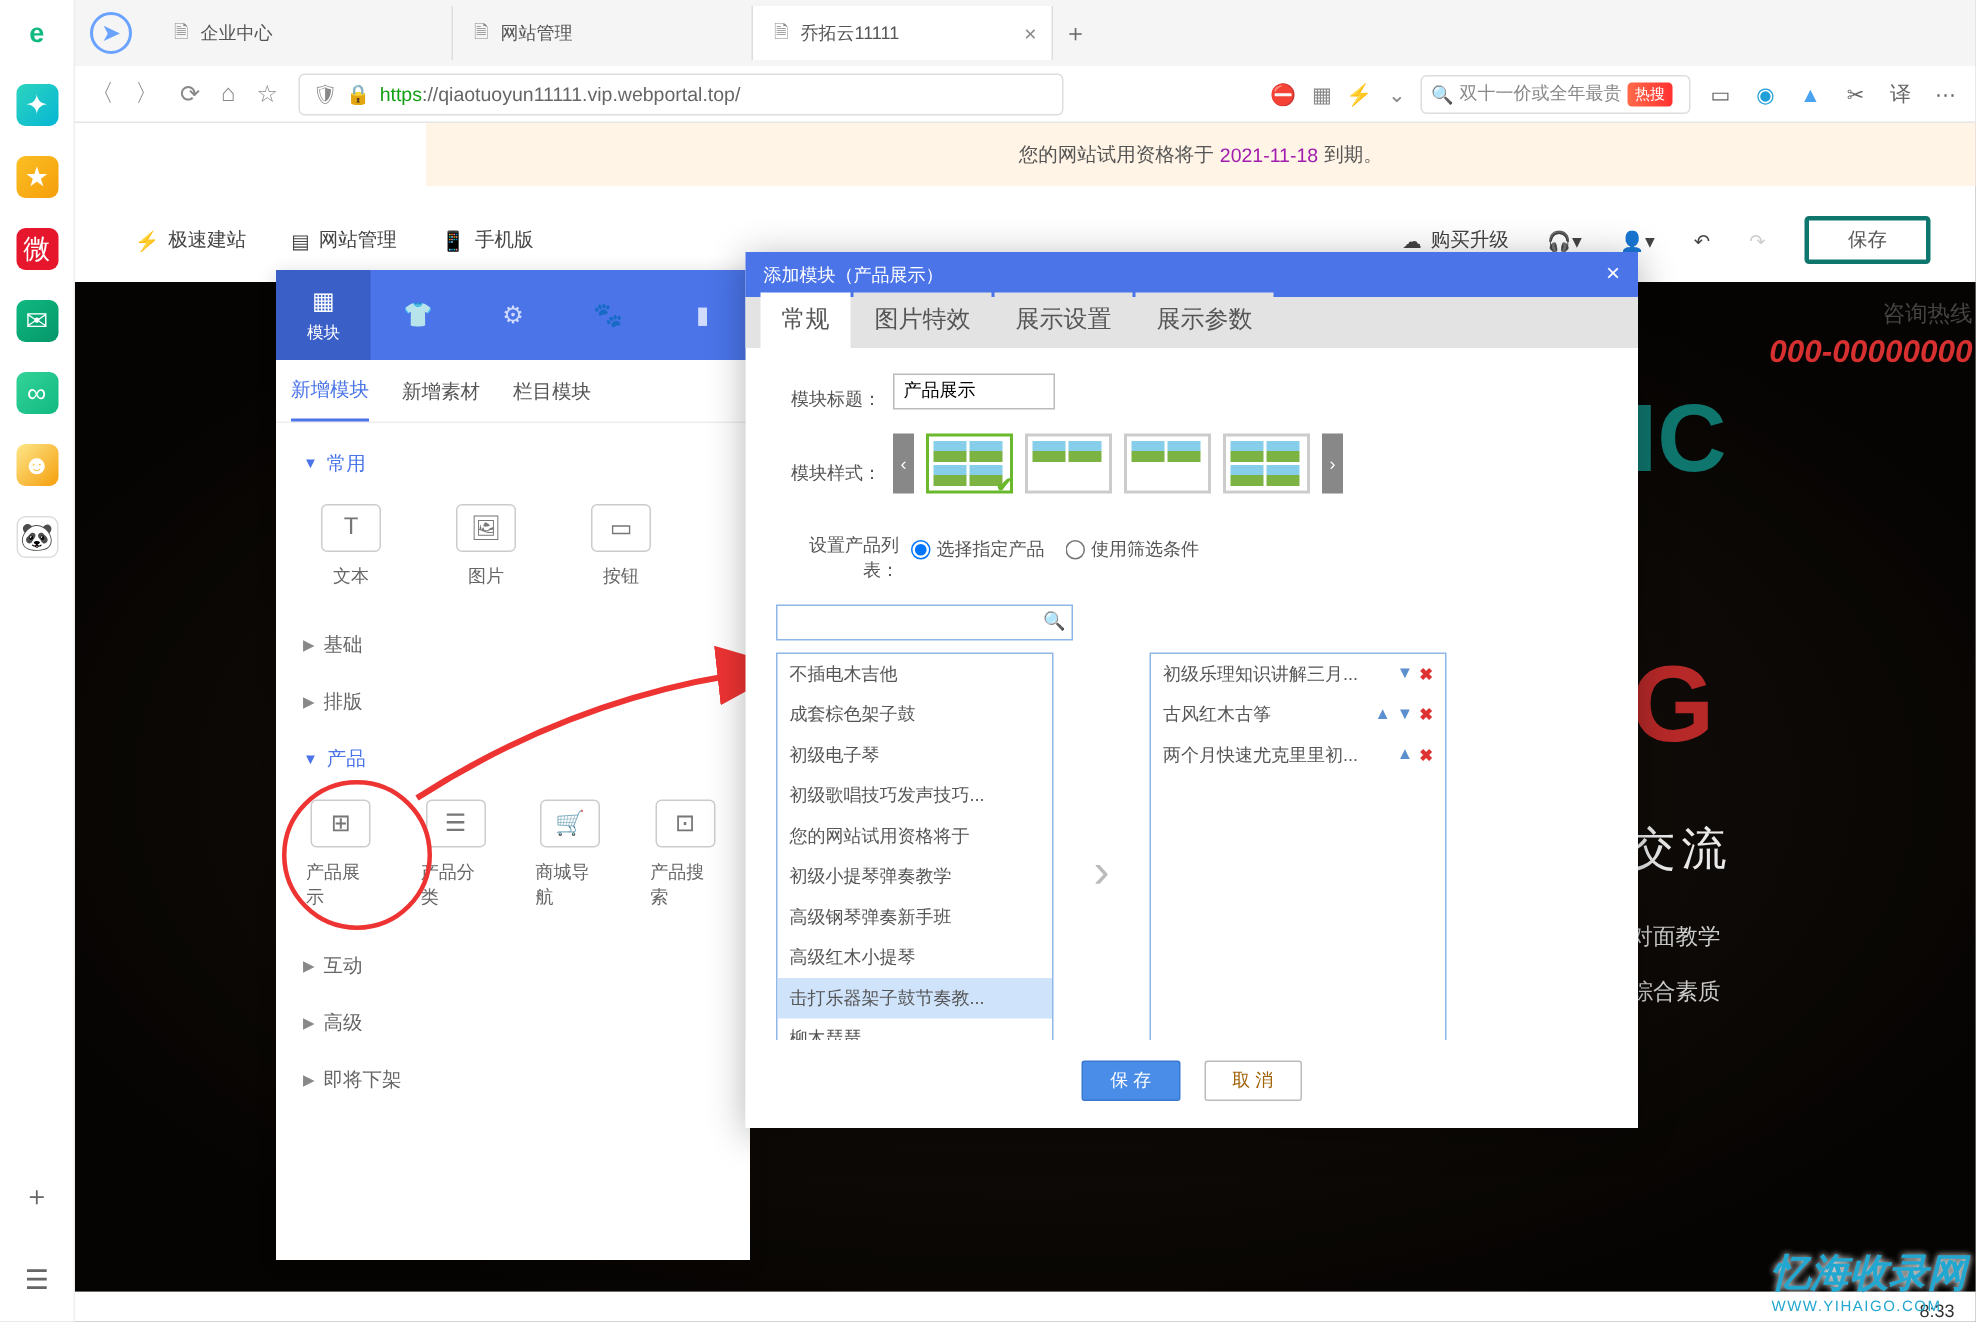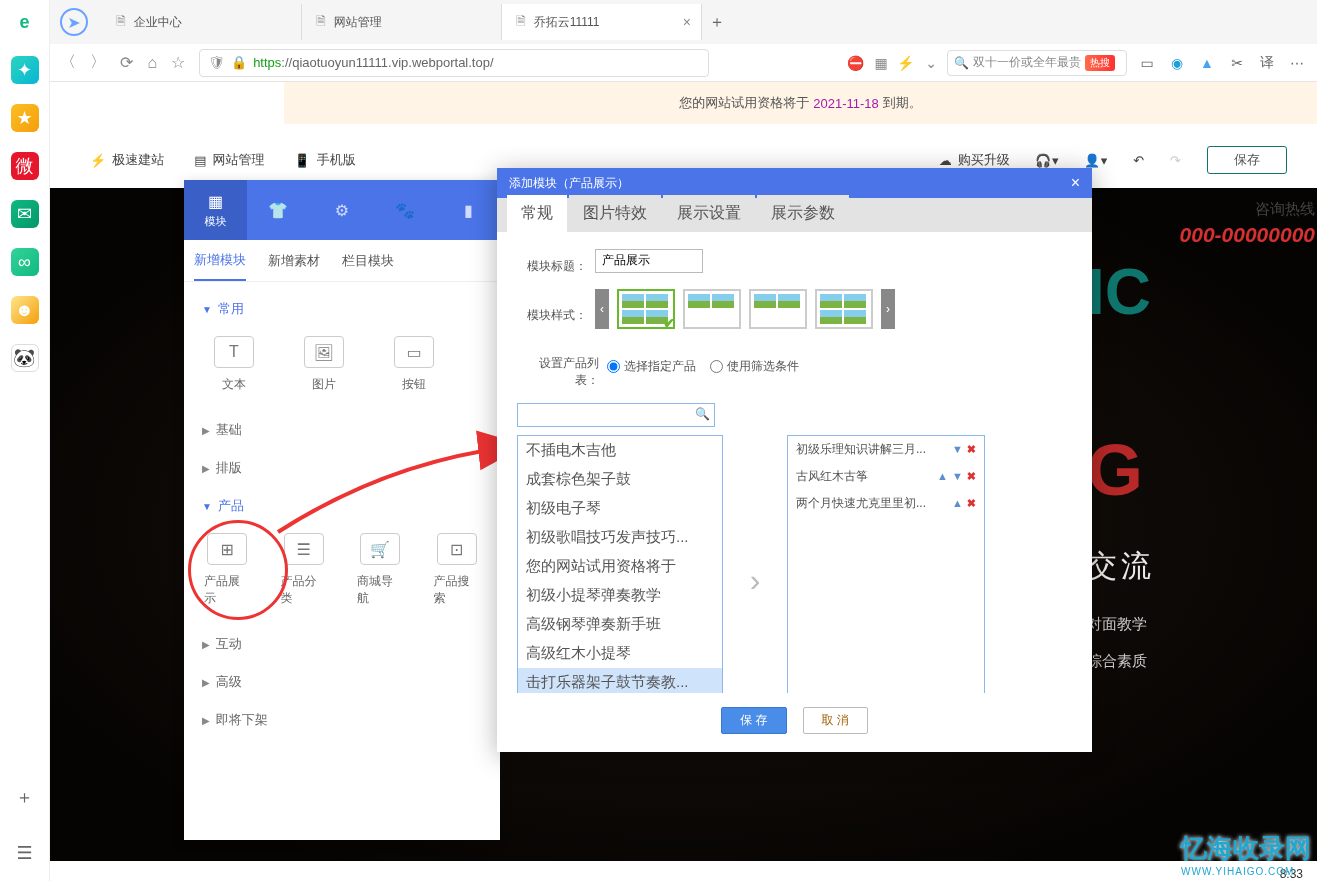--- a/index.html
+++ b/index.html
@@ -42,21 +42,21 @@
 .toolbar-ic { width:20px; height:20px; display:inline-flex; align-items:center; justify-content:center; color:#666; font-size:14px; }
 
 
 .notice-bar { position:absolute; left:284px; top:82px; right:0; height:42px; background:#fff4e5; display:flex; align-items:center; justify-content:center; font-size:13px; color:#555; }
 .notice-bar .date { color:#a21caf; margin: 0 4px; }
 
 
 .app-toolbar { position:absolute; left:60px; top:132px; right:0; height:56px; display:flex; align-items:center; padding: 0 30px; gap:30px; font-size:13px; color:#444; background:rgba(255,255,255,0.0); }
 .app-toolbar .tb { display:flex; align-items:center; gap:6px; }
 .app-toolbar .right { margin-left:auto; display:flex; align-items:center; gap:26px; }
-.btn-save { border:1px solid #0f766e; background:#fff; padding:4px 26px; border-radius:3px; font-size:13px; color:#555; }
+.btn-save { border:3px solid #0f766e; background:#fff; padding:4px 26px; border-radius:3px; font-size:13px; color:#555; }
 
 
 .dark-bg { position:absolute; left:50px; top:188px; right:0; bottom:20px; background: radial-gradient(ellipse at center, #2a1f15 0%, #0a0705 80%); }
 .dark-bg::after{ content:''; position:absolute; inset:0; background:rgba(0,0,0,0.35); }
 
 
 .mod-panel { position:absolute; left:184px; top:180px; width:316px; height:660px; background:#fff; box-shadow:0 2px 12px rgba(0,0,0,0.15); z-index:5; }
 .mod-top { height:60px; background:#4a74e8; display:flex; }
 .mod-top .cell { flex:1; display:flex; flex-direction:column; align-items:center; justify-content:center; color:#d0dbff; font-size:11px; gap:3px; }
 .mod-top .cell.active { background:#3a5fc7; color:#fff; }
@@ -92,21 +92,21 @@
 .style-chev { width:14px; height:40px; background:#888; color:#fff; display:flex; align-items:center; justify-content:center; font-size:12px; }
 .style-box { width:58px; height:40px; border:2px solid #ccc; display:flex; flex-wrap:wrap; padding:3px; gap:2px; position:relative; }
 .style-box.sel { border-color:#6ab82b; }
 .style-box .thumb { width:22px; height:14px; background:linear-gradient(180deg,#87ceeb 50%,#7cb342 50%); }
 .style-box.sel::after{ content:'✔'; position:absolute; right:-2px; bottom:-4px; color:#6ab82b; font-size:14px; font-weight:bold; }
 .radio-row label { margin-right:14px; display:inline-flex; align-items:center; gap:4px; }
 
 .two-col { display:flex; gap:12px; margin-top:8px; margin-left:0px; }
 .search-mini { width:198px; height:24px; border:1px solid #8db7e8; position:relative; }
 .search-mini .mg { position:absolute; right:4px; top:3px; color:#5b8fce; }
-.listbox { width:206px; height:290px; border:1px solid #8db7e8; overflow-y:auto; overflow-x:hidden; font-size:15px; background:#fff; }
+.listbox { width:185px; height:290px; border:1px solid #8db7e8; overflow-y:auto; overflow-x:hidden; font-size:12px; background:#fff; }
 .listbox .li { padding:5px 8px; white-space:nowrap; overflow:hidden; text-overflow:ellipsis; }
 .listbox .li.sel { background:#cfe3fb; }
 .mid-arrow { width:40px; display:flex; align-items:center; justify-content:center; }
 .mid-arrow .ar { font-size:32px; color:#bbb; }
 .rbox { width:198px; height:290px; border:1px solid #8db7e8; background:#fff; font-size:12px; }
 .rbox .ri { padding:5px 8px; display:flex; align-items:center; }
 .rbox .ri .ops { margin-left:auto; display:flex; gap:4px; font-size:11px; }
 .rbox .up { color:#5b8fce; }
 .rbox .dn { color:#5b8fce; }
 .rbox .del { color:#d33; font-weight:bold; }
@@ -121,21 +121,21 @@
 .hero-text .red2 { color:#b72828; font-size:72px; font-weight:800; line-height:1; margin-top:110px;}
 .hero-text .wh { color:#eaeaea; font-size:30px; margin-top:40px; letter-spacing:4px; }
 .hero-text .sub { color:#ccc; font-size:15px; margin-top:28px; }
 .hero-text .sub2 { color:#ccc; font-size:15px; margin-top:18px; }
 .consult { position:absolute; right:2px; top:200px; text-align:right; z-index:4; }
 .consult .t1 { font-size:15px; color:#444; }
 .consult .t2 { font-size:21px; color:#d63030; font-style:italic; font-weight:700; margin-top:4px; }
 
 
 .wmark { position:absolute; right:6px; bottom:4px; z-index:50; font-family: "KaiTi", serif;}
-.wmark .l1 { font-size:26px; font-weight:700; color:#22a7d0; text-shadow:0 0 4px #fff; }
+.wmark .l1 { font-size:26px; font-weight:700; font-style:italic; color:#22a7d0; text-shadow:0 0 4px #fff; }
 .wmark .l2 { font-size:10px; color:#22a7d0; letter-spacing:1px; }
 
 
 .taskclock { position:absolute; right:14px; bottom:0; font-size:12px; color:#333; z-index:2; }
 
 
 </style>
 </head>
 <body>
 

